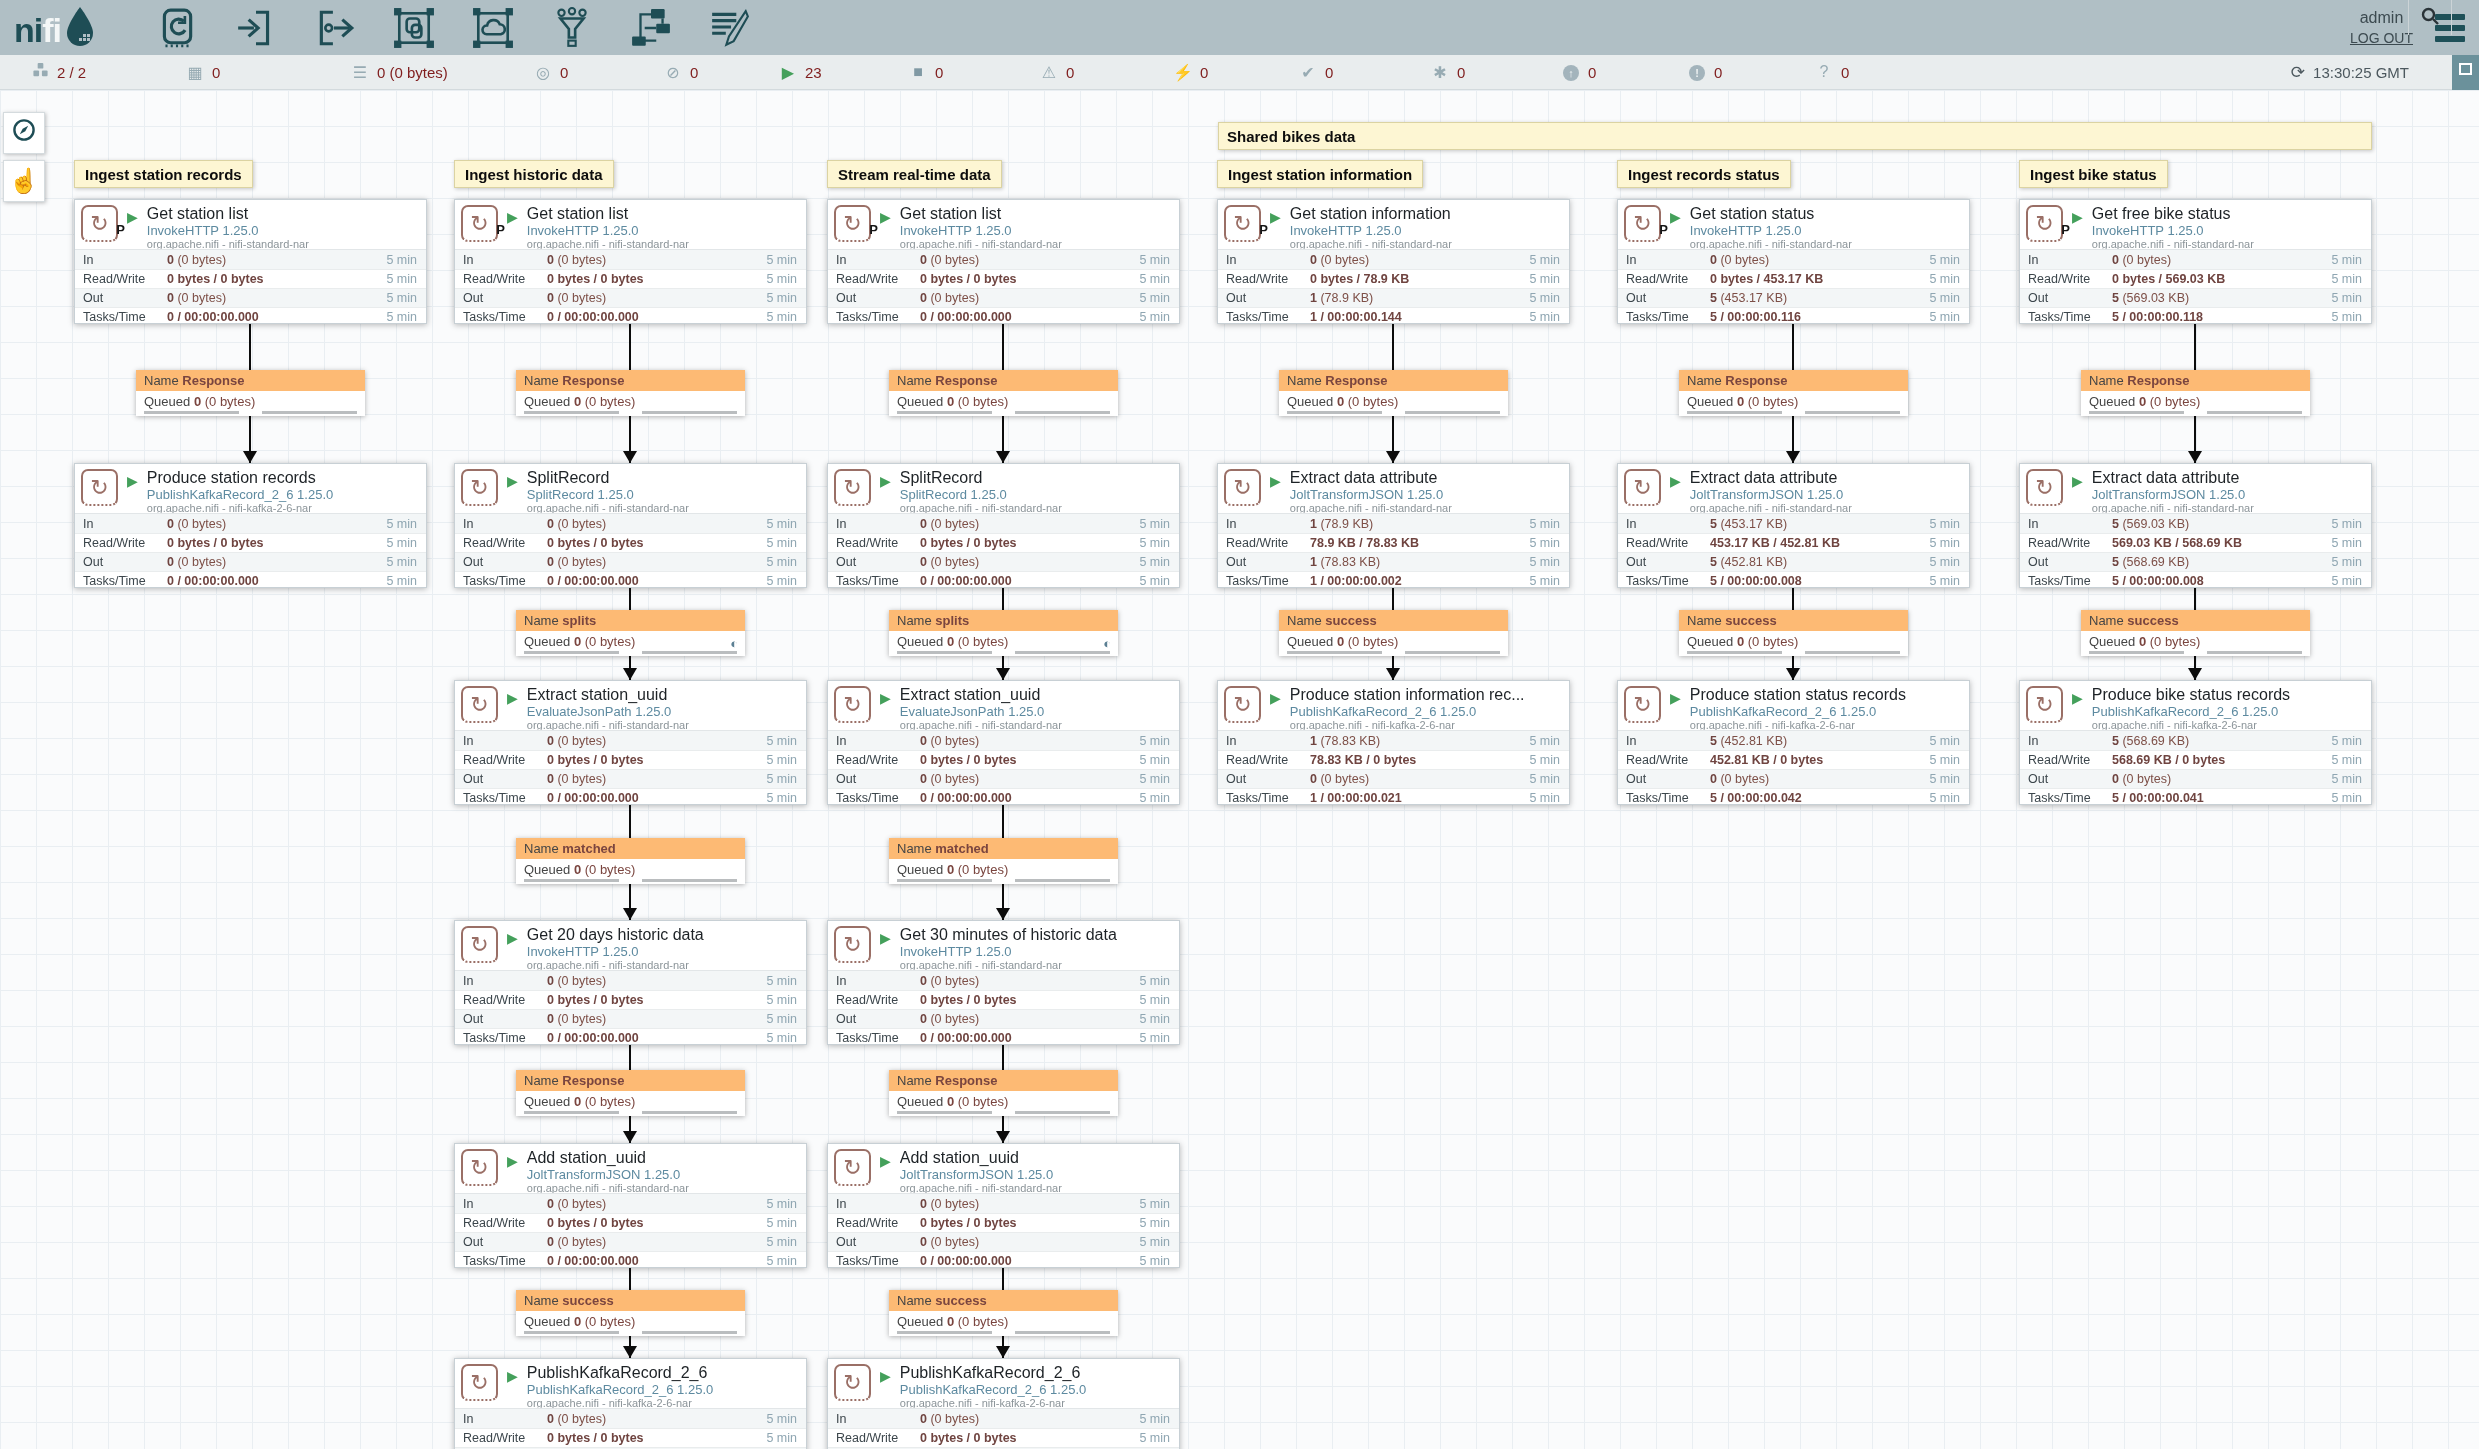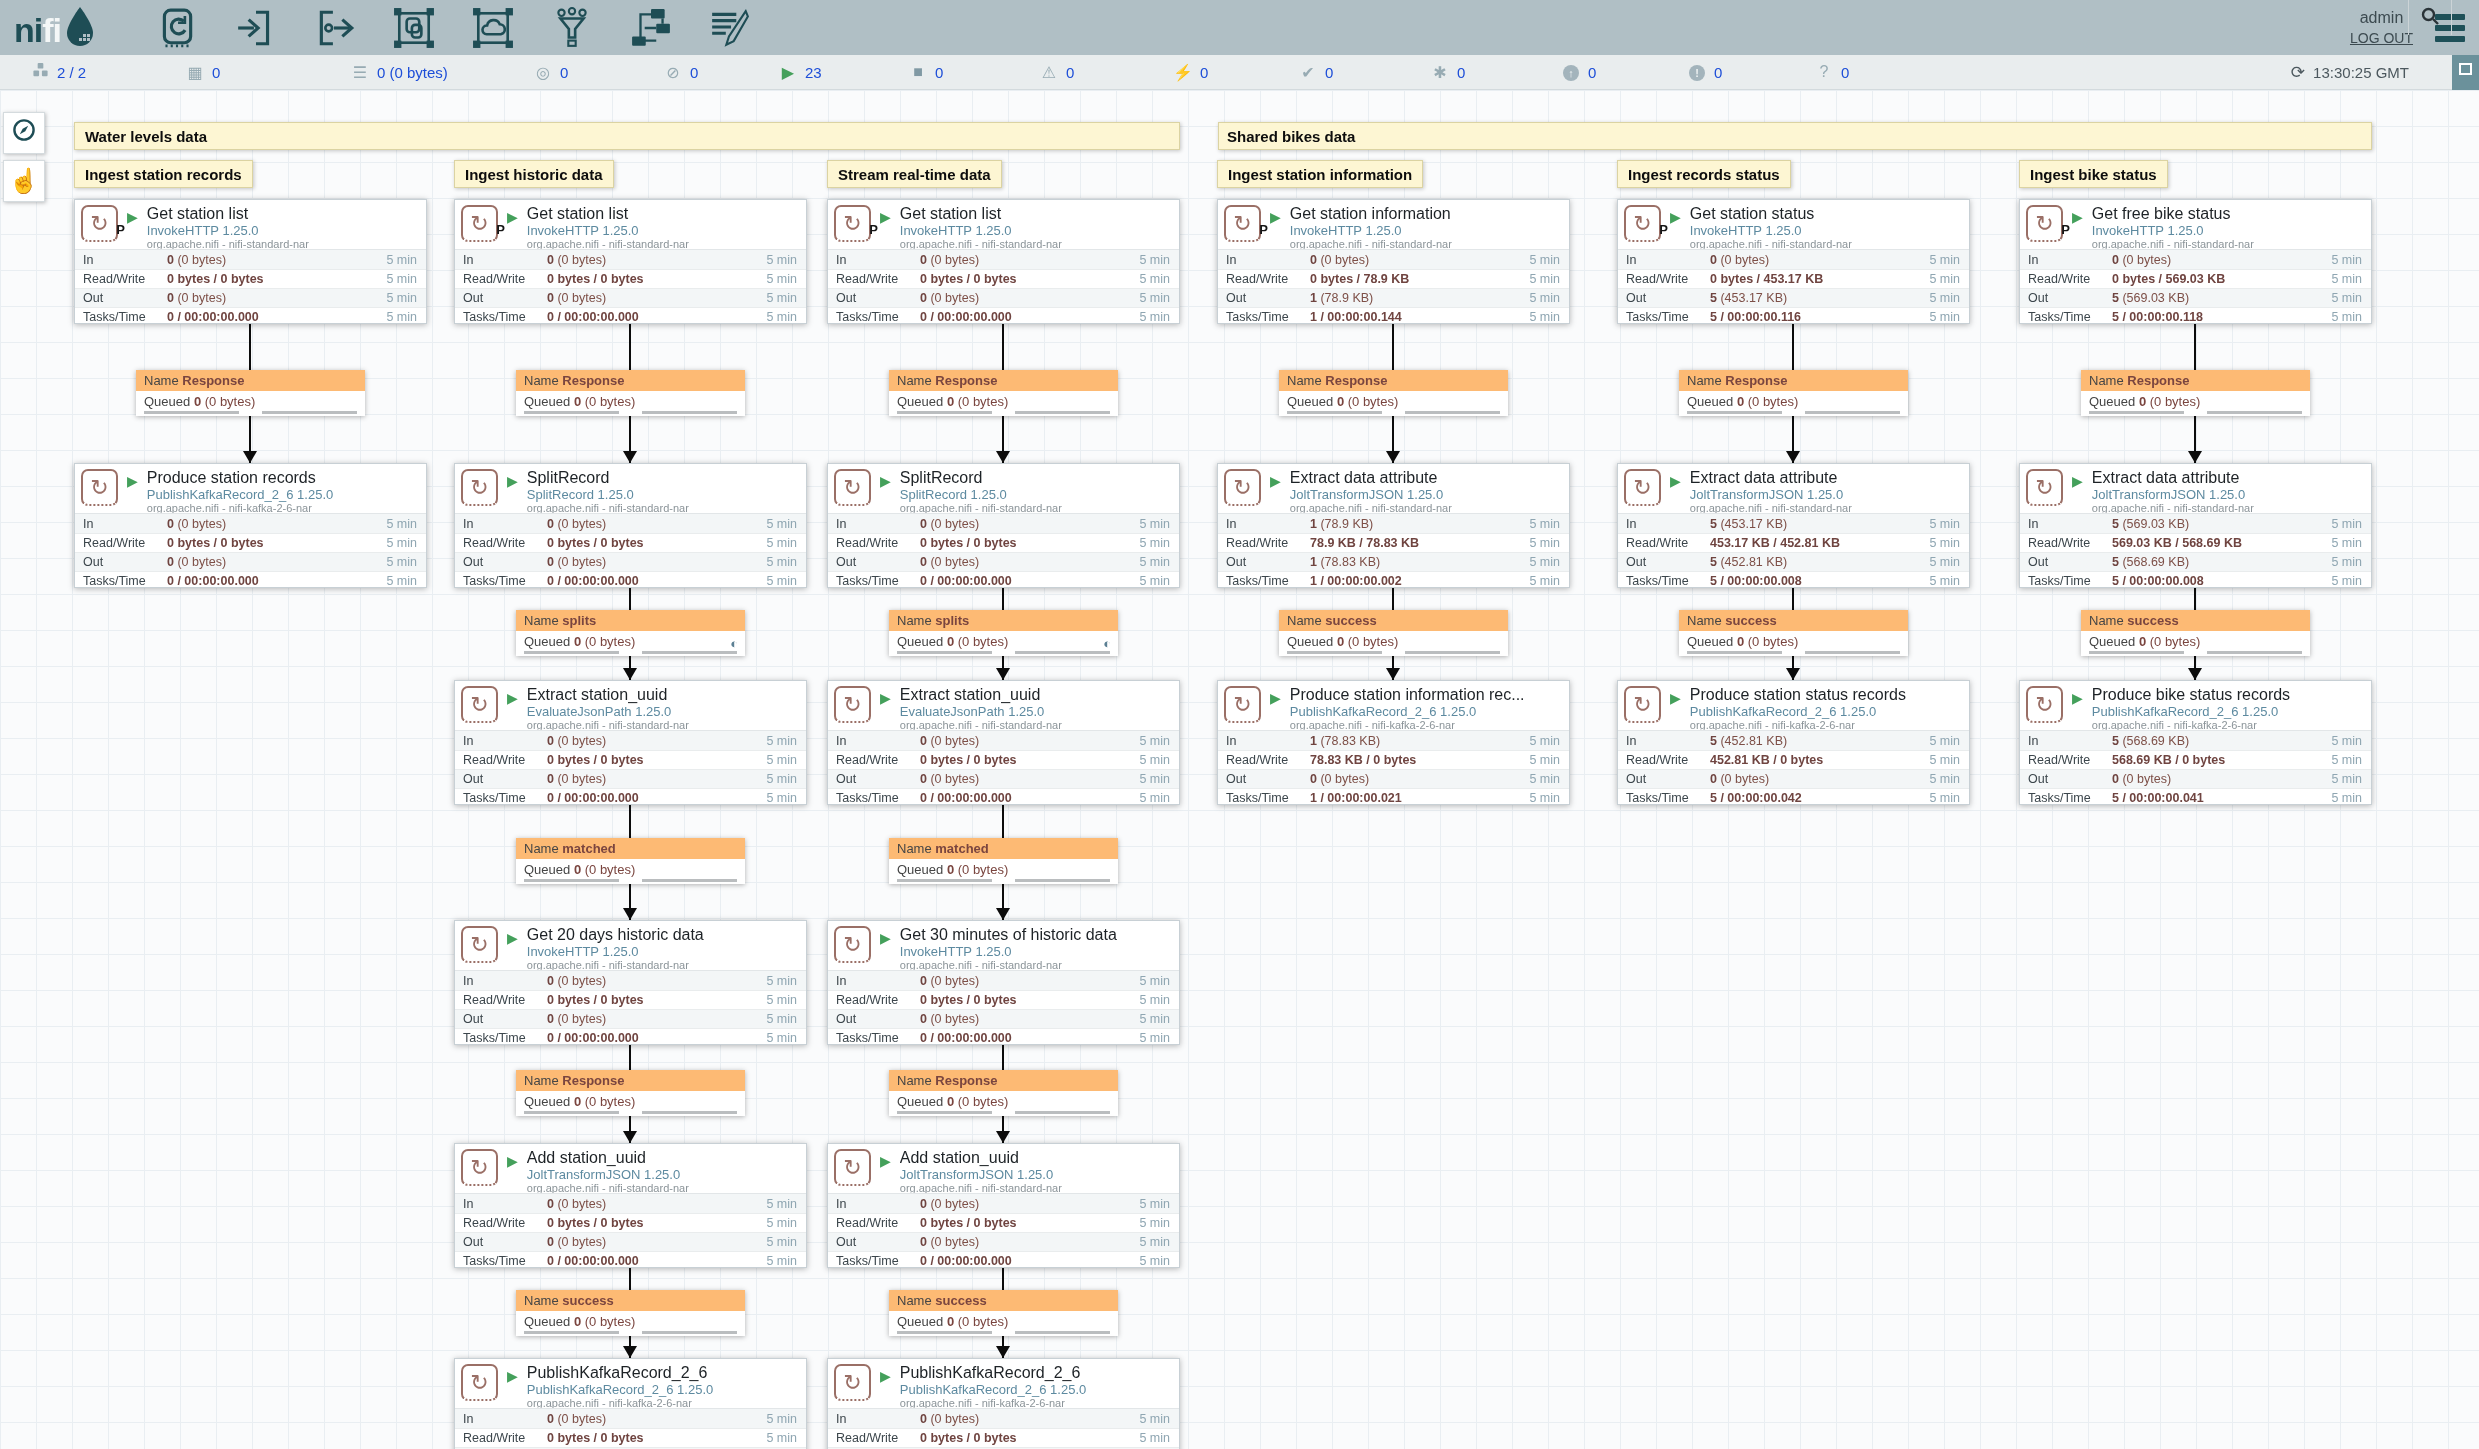--- a/index.html
+++ b/index.html
@@ -27,21 +27,21 @@
   .statusbar { position:absolute; left:0; top:55px; width:100%; height:35px;
     background:#e9edee; border-bottom:1px solid #d3dadd; display:flex; align-items:center;
     padding-left:30px; font-size:15px; color:#49565d; }
   .sbi { display:flex; align-items:center; gap:7px; white-space:nowrap; }
   .sbi .glyph { font-size:16px; color:#97abb3; width:20px; text-align:center; }
   .sbi .glyph svg { width:17px; height:17px; }
   .sbi.green .glyph { color:#44a05b; }
   .sbi.bluish .glyph { color:#8099a4; }
   .sbi .circ { display:inline-block; width:16px; height:16px; border-radius:50%;
     background:#a3b4bc; color:#eef2f3; font-size:11px; line-height:16px; text-align:center; font-weight:bold; }
-  .sbi .val { color:#1d4ed8; }
+  .sbi .val { color:#7f1d1d; }
   .sb-spacer { flex:1; }
   .sb-time { display:flex; align-items:center; gap:8px; margin-right:70px; color:#4c585e; }
   .sb-time .rf { font-size:17px; cursor:pointer; }
   .sb-search { position:absolute; right:27px; top:0; width:44px; height:35px;
     border-left:1px solid #ccd4d7; border-right:1px solid #ccd4d7; display:flex; align-items:center; justify-content:center; cursor:pointer; }
   .sb-corner { position:absolute; right:0; top:0; width:27px; height:52px; background:#6b919b;
     display:flex; justify-content:center; padding-top:8px; cursor:pointer; }
   .sb-corner i { display:block; width:13px; height:12px; border:2px solid #fff; background:transparent; }
 
   
@@ -296,21 +296,20 @@
     <span>
       <svg viewBox="0 0 20 20" fill="none" stroke-width="2">
           <circle cx="10" cy="10" r="8"></circle>
           <path d="M13.5 6.5l-2.4 4.6L6.5 13.5l2.4-4.6z" fill="currentColor" stroke="none"></path>
         </svg>
     </span>
   </div>
   <div class="palette-btn" id="op-btn">
     <span>☝</span>
   </div>
-<div class="glabel" style="left: 74px; top: 32px; width: 1106px;">Water levels data</div>
     <div class="glabel" style="left: 1218px; top: 32px; width: 1154px; padding-left: 8px;">Shared bikes data</div>
     <div class="glabel" style="left: 74px; top: 70px;">Ingest station records</div>
     <div class="cline" style="left: 249px; top: 234px; height: 139px;"></div>
     <div class="carrow" style="left: 243px; top: 361px;"></div>
     <div class="conn" style="left: 136px; top: 280px;">
       <div class="chead">Name <b>Response</b></div>
       <div class="cbody">Queued <b>0</b><span class="cqrest"> (0 bytes)</span><i class="cbar l"></i><i class="cbar r"></i></div>
     </div>
     <div class="proc" style="left: 74px; top: 109px;">
       <div class="phead">

